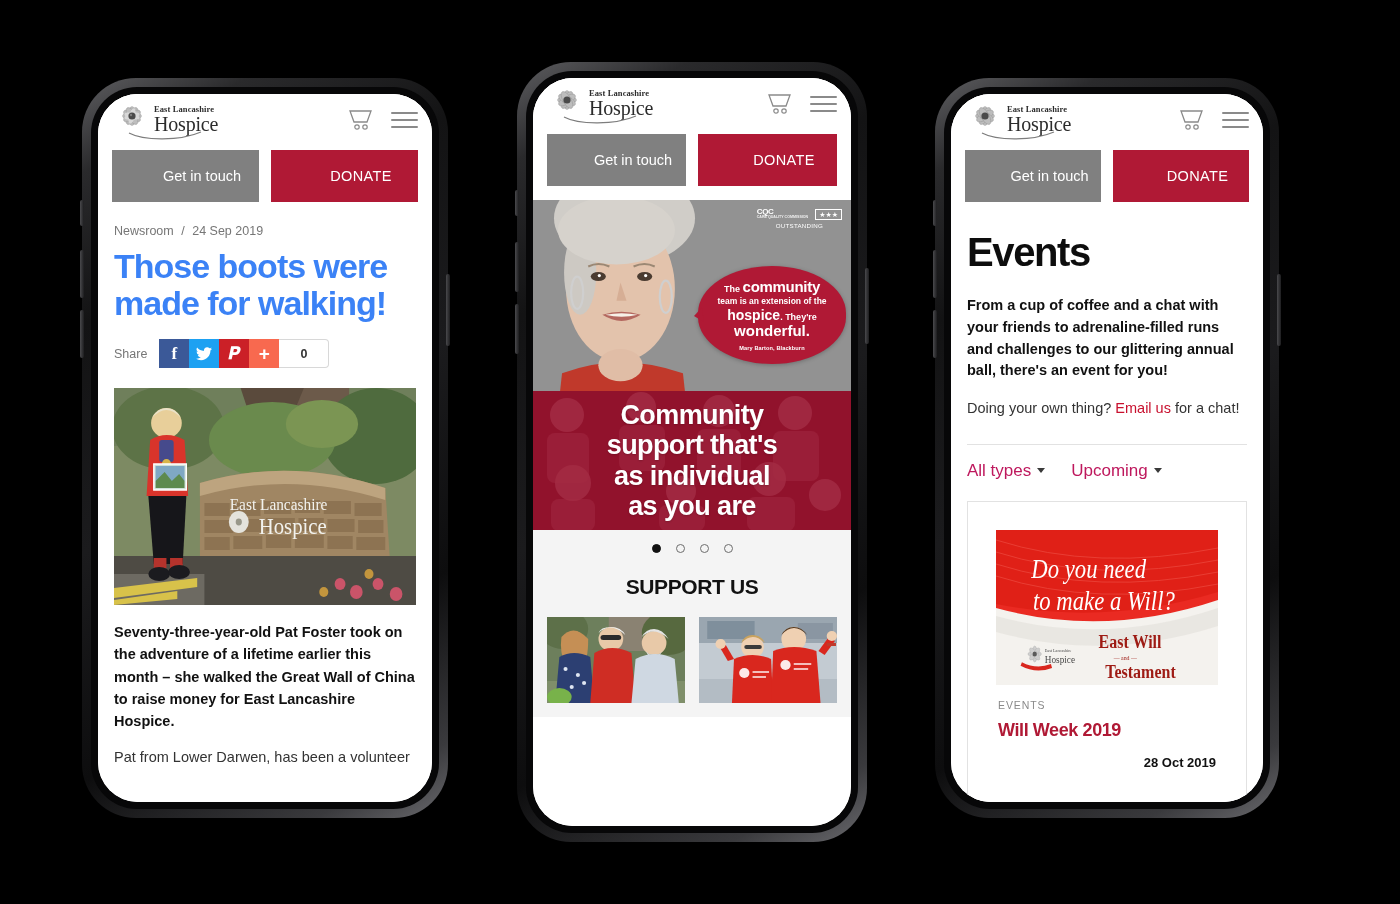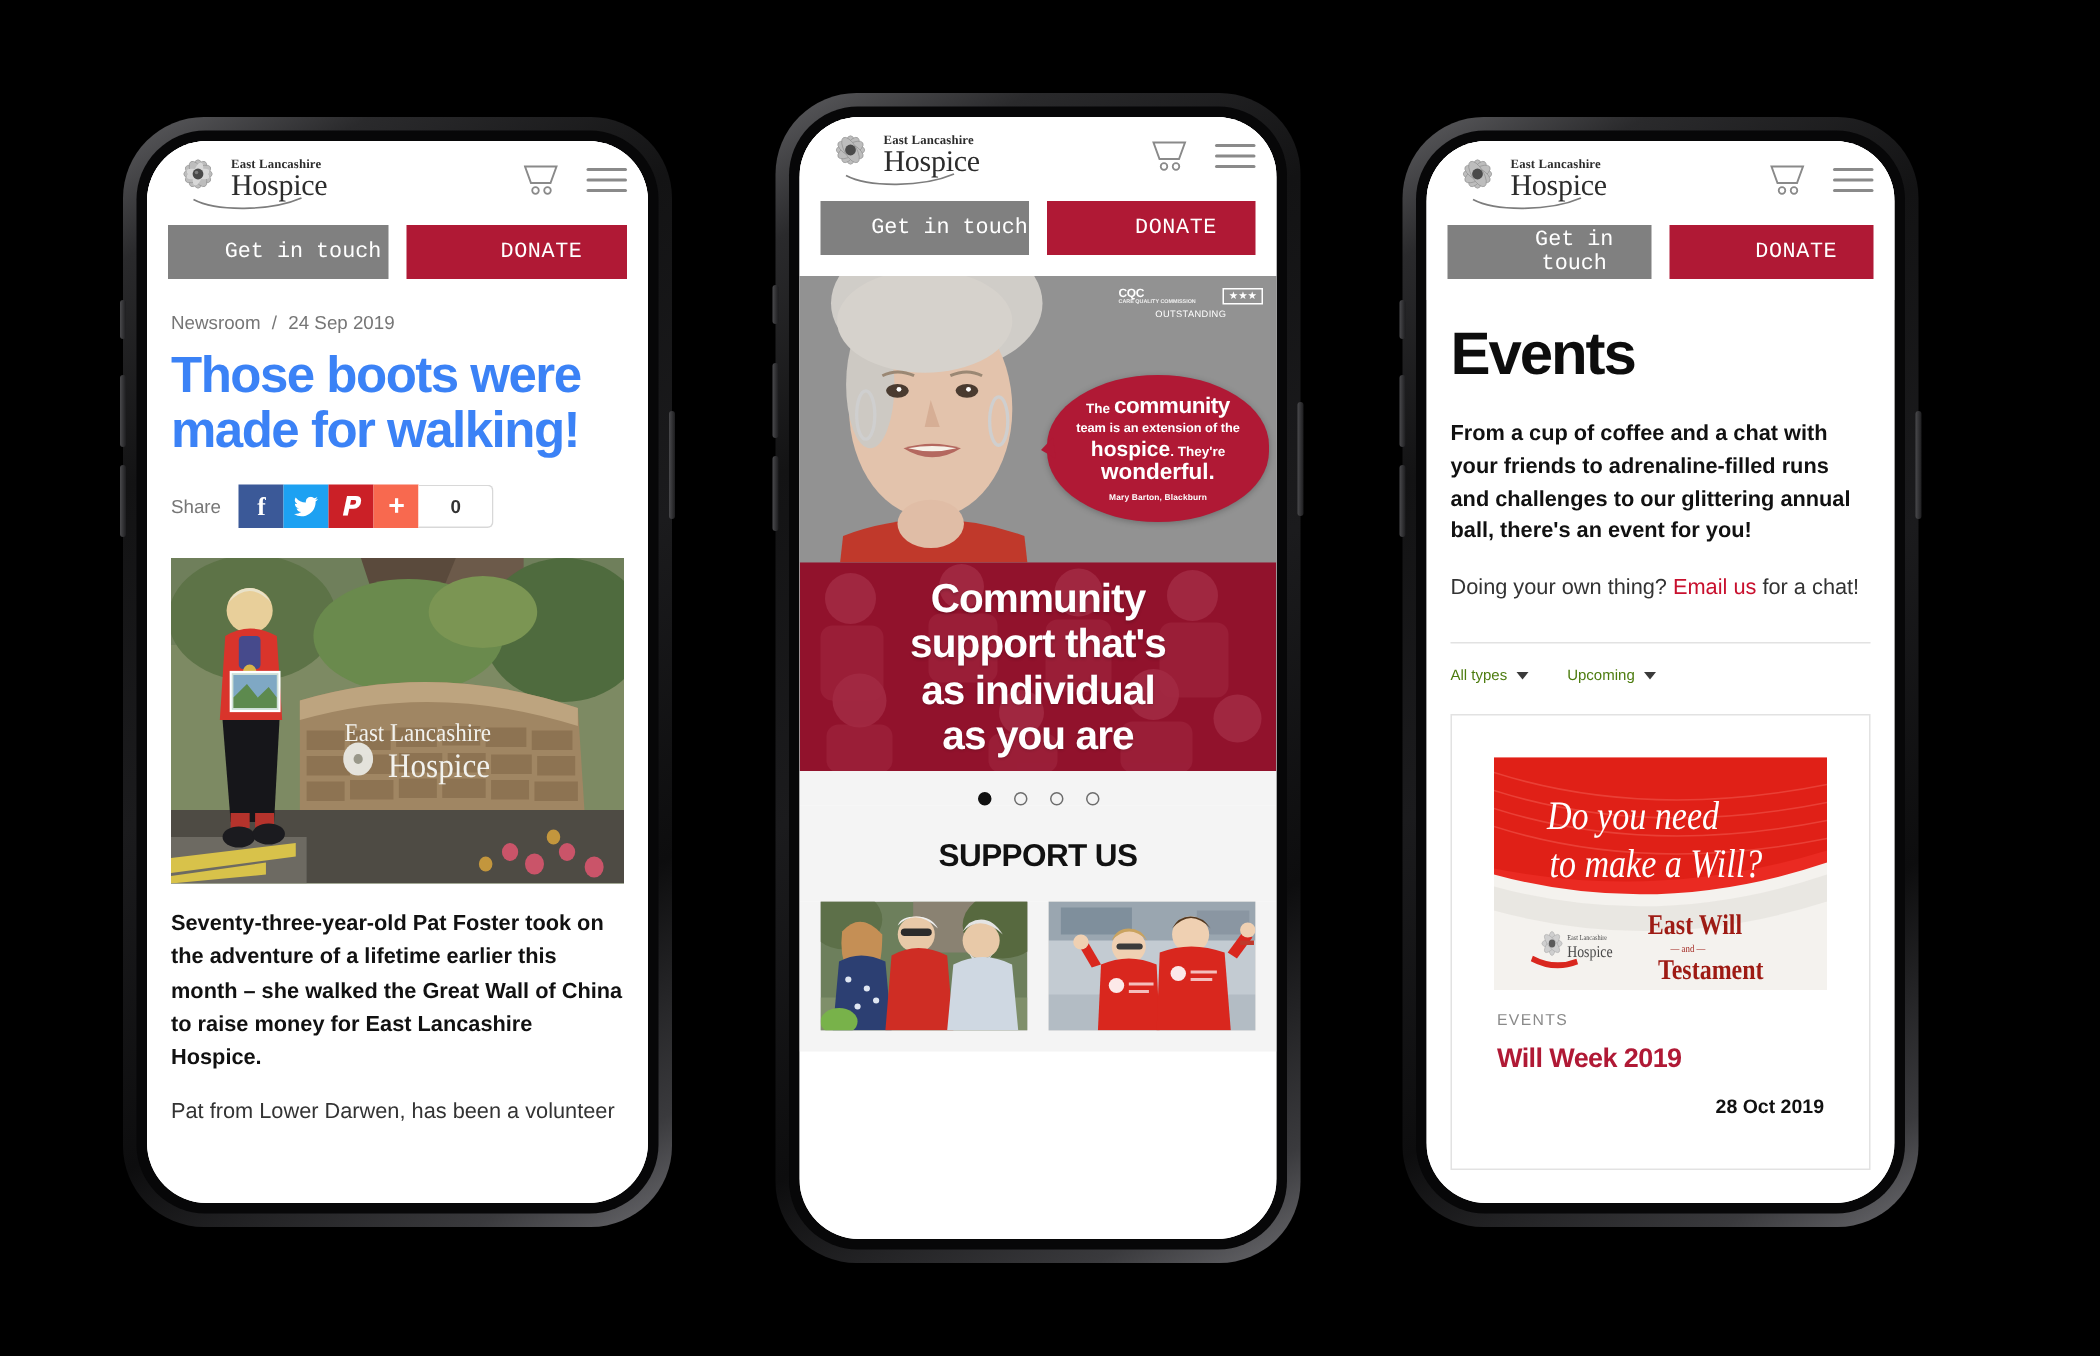--- a/index.html
+++ b/index.html
@@ -70,22 +70,22 @@
   }
   .logo-swoosh { position: absolute; left: 16px; bottom: -3px; width: 74px; height: 9px; }
 
   .header-right { margin-left: auto; display: flex; align-items: center; gap: 16px; }
   .cart-ico { width: 26px; height: 22px; }
   .burger { width: 27px; display: flex; flex-direction: column; gap: 5px; }
   .burger i { display: block; height: 2px; background: #8a8a8a; border-radius: 1px; }
 
   .cta-row { display: flex; gap: 12px; padding: 4px 14px 14px; background: #fff; }
   .cta {
-    flex: 1 1 0; height: 36px; border: 0; cursor: pointer;
-    color: #fff; font-size: 14.5px; font-family: Liberation Mono, monospace;
+    flex: 1 1 0; height: 52px; border: 0; cursor: pointer;
+    color: #fff; font-size: 14.5px; font-family: Liberation Sans, sans-serif;
     display: flex; align-items: center; justify-content: center; padding-left: 33px;
   }
   .cta-grey { background: #808080; }
   .cta-red  { background: #b01935; letter-spacing: .4px; }
 
   .site-body { flex: 1 1 auto; overflow: hidden; position: relative; }
 
   
   .art-meta { font-size: 12.5px; color: #767676; padding: 8px 16px 0; }
   .art-meta .sep { margin: 0 4px; }
@@ -121,21 +121,21 @@
   .art-para { font-size: 14.5px; line-height: 1.52; color: #333; padding: 14px 16px 0; }
 
   
   .hero { position: relative; height: 330px; overflow: hidden; background: #8a8a8a; }
   .hero-photo { position: absolute; inset: 0 0 42% 0; background: #8d8d8d; overflow: hidden; }
   .cqc {
     position: absolute; right: 9px; top: 8px; z-index: 6;
     display: flex; flex-direction: column; align-items: center; gap: 2px;
     color: #fff;
   }
-  .cqc-top { display: flex; align-items: flex-start; gap: 18px; }
+  .cqc-top { display: flex; align-items: flex-end; gap: 7px; }
   .cqc-logo { font-size: 8px; font-weight: 700; letter-spacing: -.3px; line-height: 1; }
   .cqc-logo small { display: block; font-size: 3.6px; letter-spacing: 0; opacity: .85; }
   .cqc-stars {
     border: 1px solid #fff; padding: 1px 3px; display: flex; gap: 1px;
     font-size: 7px; line-height: 1;
   }
   .cqc-word { font-size: 6.2px; letter-spacing: .25px; }
 
   .bubble {
     position: absolute; right: 5px; top: 66px; width: 148px; height: 98px;
@@ -179,21 +179,21 @@
   }
   .sup-card { flex: 1 1 0; height: 86px; overflow: hidden; position: relative; background: #cfcfcf; }
 
   
   .ev-title { font-size: 40px; font-weight: 700; letter-spacing: -1.4px; color: #0d0d0d; padding: 14px 16px 0; }
   .ev-lead { font-size: 14.5px; line-height: 1.5; font-weight: 700; color: #111; padding: 20px 16px 0; }
   .ev-sub { font-size: 14.5px; line-height: 1.5; color: #333; padding: 16px 16px 0; }
   .ev-sub a { color: #c8102e; text-decoration: none; }
   .ev-rule { height: 1px; background: #e2e2e2; margin: 24px 16px 0; }
   .ev-filters { display: flex; gap: 26px; padding: 16px 16px 0; }
-  .filt { font-size: 10px; color: #4d7c0f; display: flex; align-items: center; gap: 6px; cursor: pointer; }
+  .filt { font-size: 17px; color: #be185d; display: flex; align-items: center; gap: 6px; cursor: pointer; }
   .caret { width: 0; height: 0; border-left: 4.5px solid transparent; border-right: 4.5px solid transparent; border-top: 5.5px solid #3a3a3a; }
   .ev-card { margin: 20px 16px 0; border: 1px solid #e2e2e2; background: #fff; padding: 28px; }
   .ev-img { height: 155px; position: relative; overflow: hidden; background: #e8302a; }
   .ev-cat { font-size: 10.5px; letter-spacing: .9px; color: #8a8a8a; padding: 14px 2px 0; }
   .ev-name { font-size: 18px; font-weight: 700; color: #b01935; letter-spacing: -.4px; padding: 9px 2px 0; }
   .ev-date { font-size: 13px; font-weight: 700; color: #111; padding: 14px 2px 6px; text-align: right; }
 </style>
 </head>
 <body>
 

